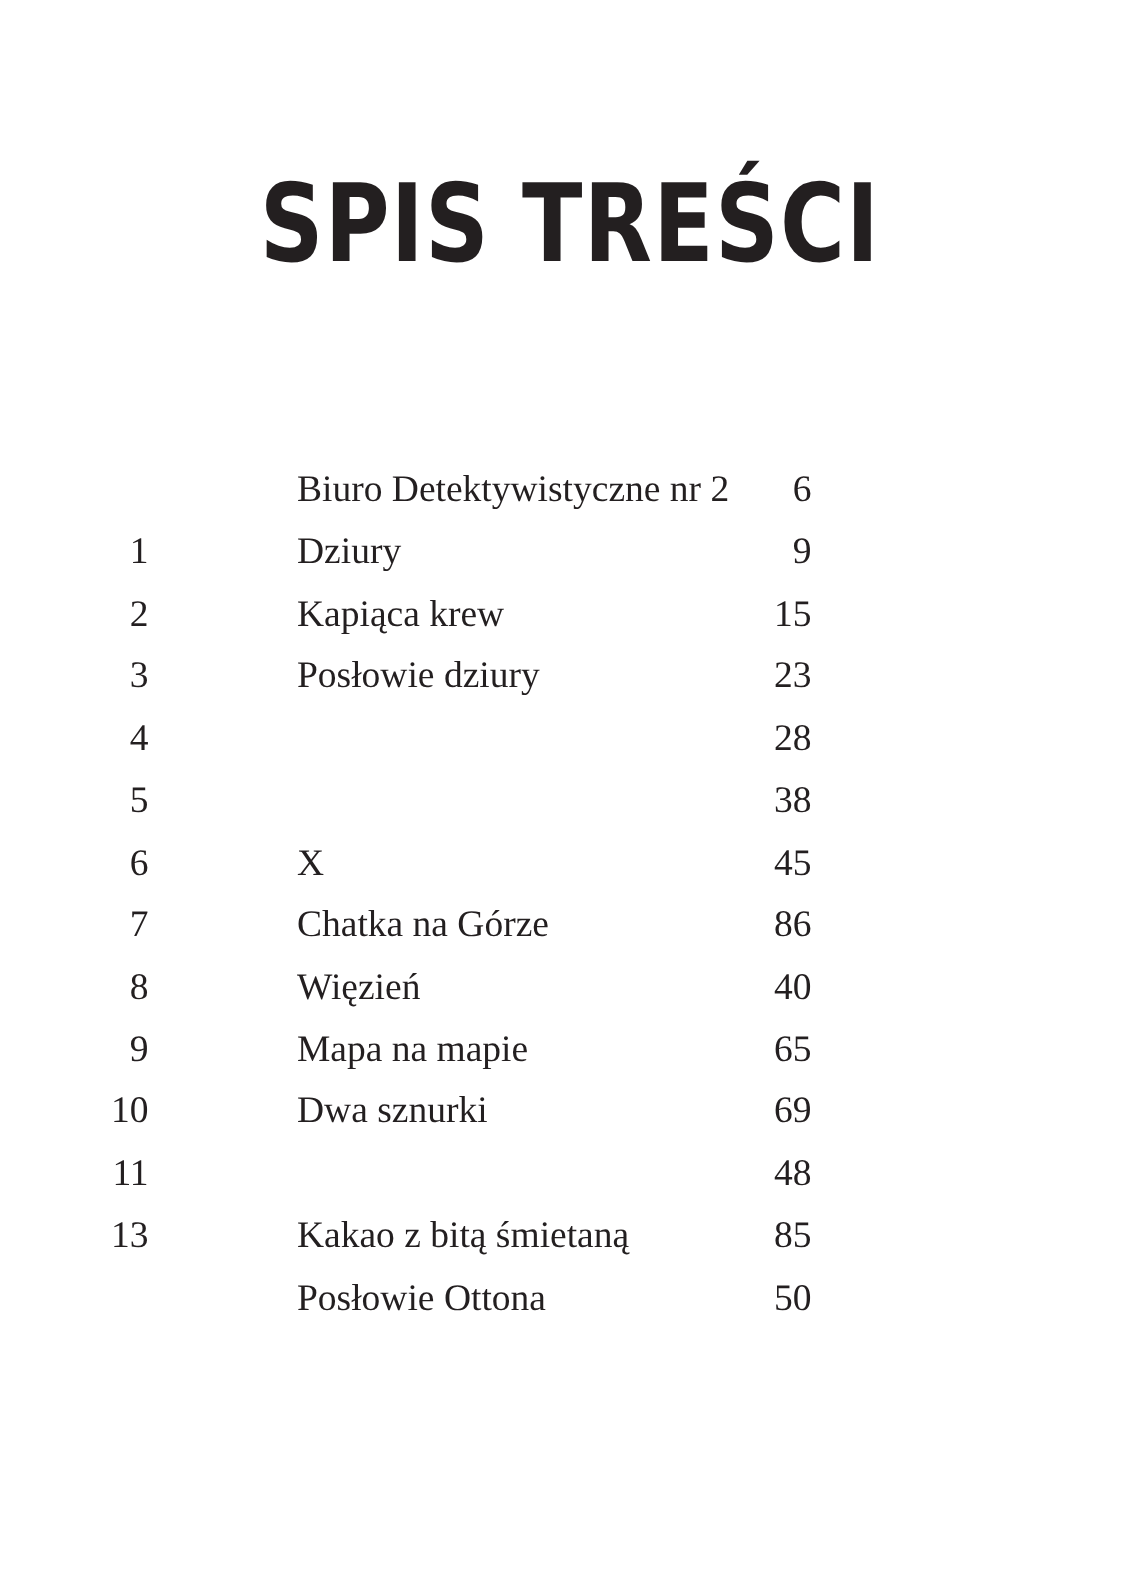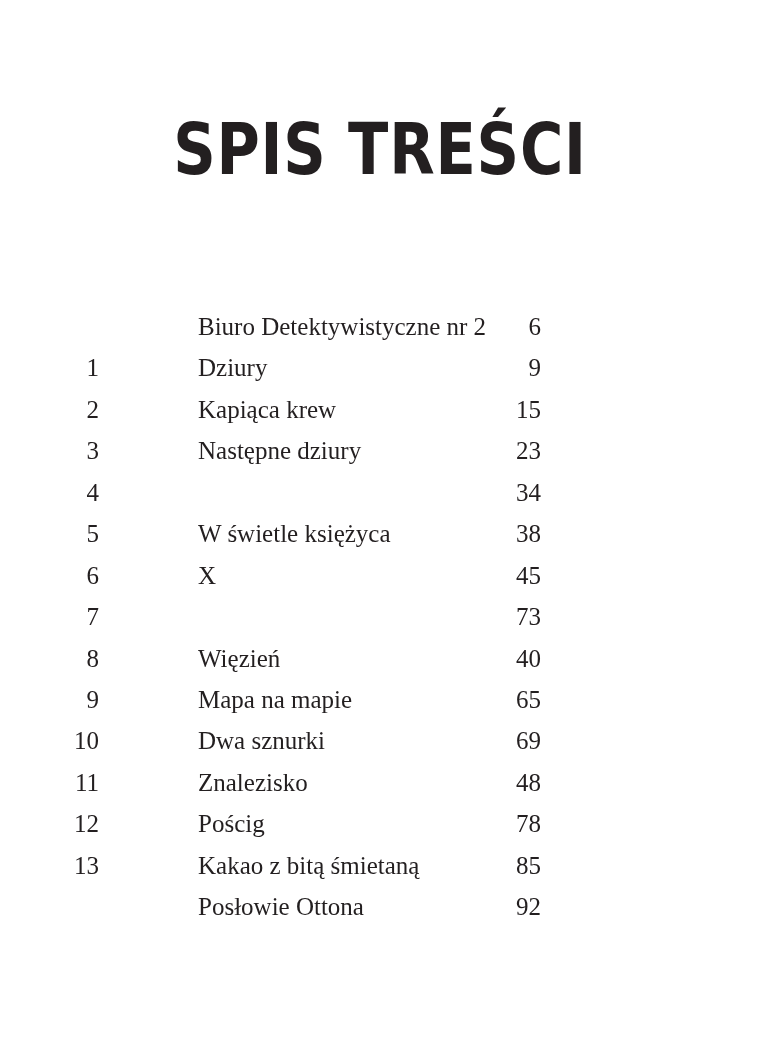--- a/index.html
+++ b/index.html
@@ -77,69 +77,63 @@
     <span class="chap">Dziury</span>
     <span class="page">9</span>
   </div>
   <div class="row">
     <span class="num">2</span>
     <span class="chap">Kapiąca krew</span>
     <span class="page">15</span>
   </div>
   <div class="row">
     <span class="num">3</span>
-    <span class="chap">Następne dziury</span>
+    <span class="chap">Posłowie dziury</span>
     <span class="page">23</span>
   </div>
   <div class="row">
     <span class="num">4</span>
-    <span class="page">34</span>
+    <span class="page">28</span>
   </div>
   <div class="row">
     <span class="num">5</span>
-    <span class="chap">W świetle księżyca</span>
     <span class="page">38</span>
   </div>
   <div class="row">
     <span class="num">6</span>
     <span class="chap">X</span>
     <span class="page">45</span>
   </div>
   <div class="row">
     <span class="num">7</span>
-    <span class="page">73</span>
+    <span class="chap">Chatka na Górze</span>
+    <span class="page">86</span>
   </div>
   <div class="row">
     <span class="num">8</span>
     <span class="chap">Więzień</span>
     <span class="page">40</span>
   </div>
   <div class="row">
     <span class="num">9</span>
     <span class="chap">Mapa na mapie</span>
     <span class="page">65</span>
   </div>
   <div class="row">
     <span class="num">10</span>
     <span class="chap">Dwa sznurki</span>
     <span class="page">69</span>
   </div>
   <div class="row">
     <span class="num">11</span>
-    <span class="chap">Znalezisko</span>
     <span class="page">48</span>
-  </div>
-  <div class="row">
-    <span class="num">12</span>
-    <span class="chap">Pościg</span>
-    <span class="page">78</span>
   </div>
   <div class="row">
     <span class="num">13</span>
     <span class="chap">Kakao z bitą śmietaną</span>
     <span class="page">85</span>
   </div>
   <div class="row">
     <span class="num"></span>
     <span class="chap">Posłowie Ottona</span>
-    <span class="page">92</span>
+    <span class="page">50</span>
   </div>
 </div>
 
 </body></html>

